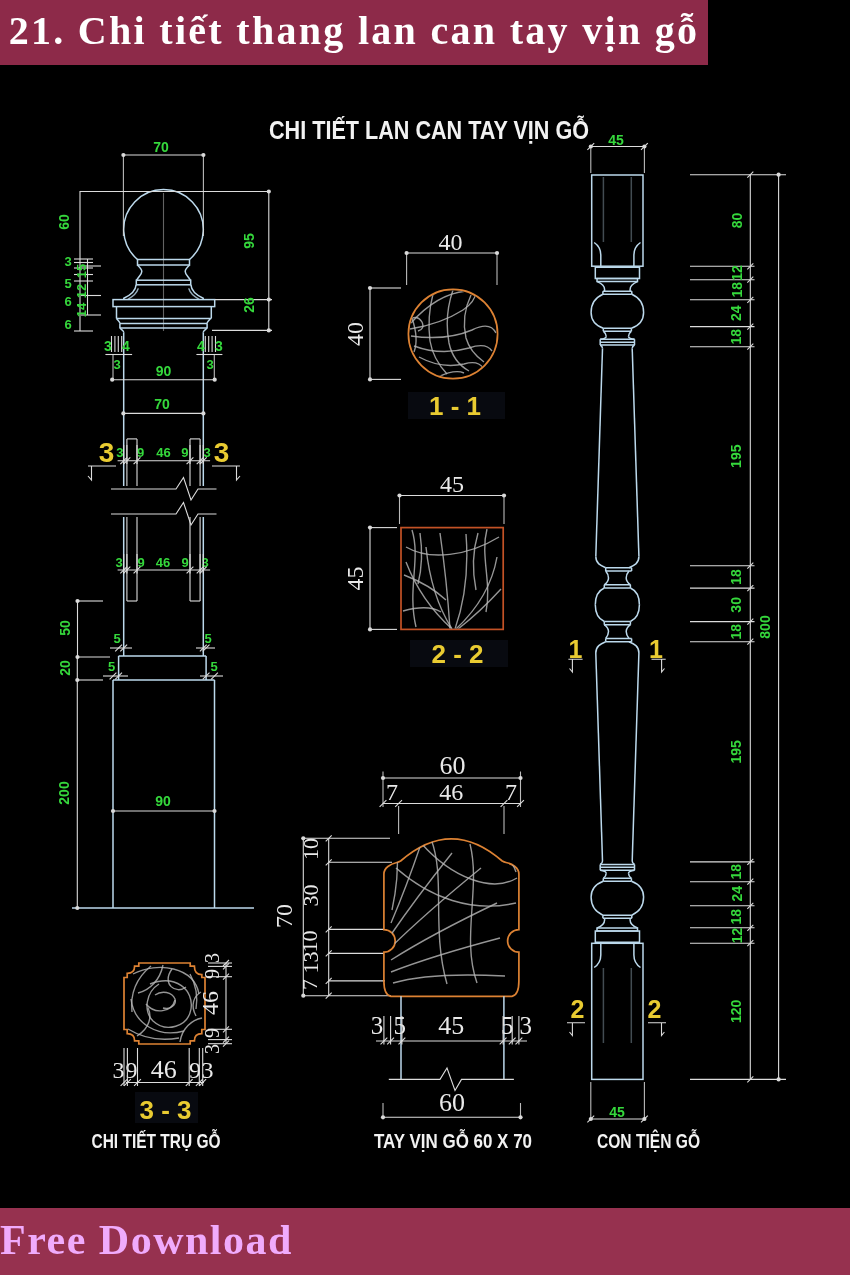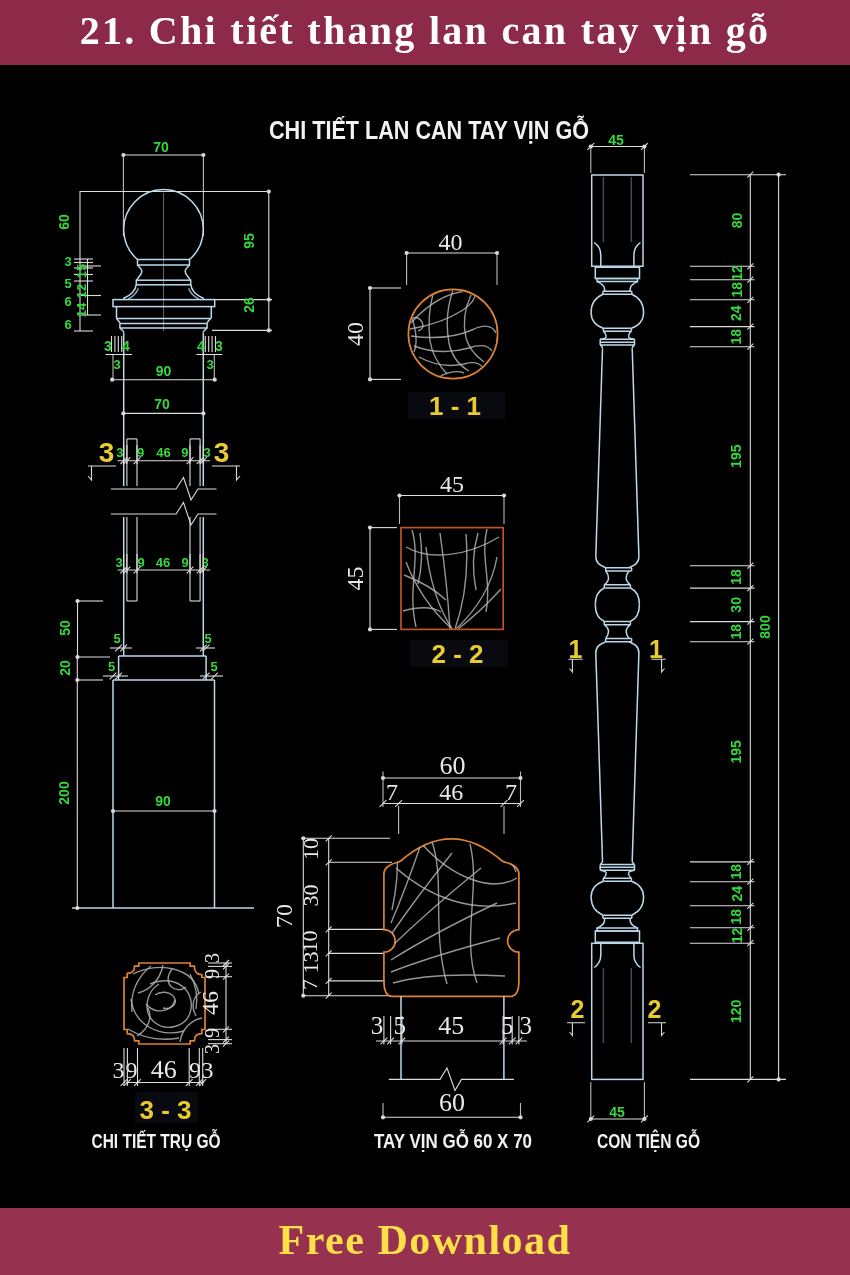--- a/index.html
+++ b/index.html
@@ -1,19 +1,19 @@
 <!DOCTYPE html>
 <html><head>
 <meta charset="utf-8">
 <style>
 html,body{margin:0;padding:0;background:#000;width:850px;height:1275px;overflow:hidden}
-.hdr{position:absolute;left:0;top:0;width:850px;height:65px;background:#8d2a49;color:#fff;
+.hdr{position:absolute;left:0;top:0;width:708px;height:65px;background:#8d2a49;color:#fff;
  font:bold 40px "Liberation Serif",serif;text-align:center;line-height:62px;letter-spacing:2.3px}
-.ftr{position:absolute;left:0;top:1208px;width:850px;height:67px;background:#96314f;color:#fde047;
- font:bold 42px "Liberation Serif",serif;text-align:center;line-height:64px;letter-spacing:1.5px}
+.ftr{position:absolute;left:0;top:1208px;width:850px;height:67px;background:#96314f;color:#f0abfc;
+ font:bold 42px "Liberation Serif",serif;text-align:left;line-height:64px;letter-spacing:1.5px}
 svg{position:absolute;left:0;top:0}
 .b{stroke:#bcd9ec;fill:none;stroke-width:1.5}
 .w{stroke:#dcdcdc;fill:none;stroke-width:1.1}
 .o{stroke:#dd8233;fill:none;stroke-width:1.7}
 .o2{stroke:#c35226;fill:none;stroke-width:1.7}
 .gr{stroke:#b6b6b6;fill:none;stroke-width:1.4;opacity:.82}
 .g{fill:#35d83c;font-family:"Liberation Sans",sans-serif;font-weight:bold}
 .y{fill:#e9cb31;font-family:"Liberation Sans",sans-serif;font-weight:bold}
 .s{fill:#e9e9e9;font-family:"Liberation Serif",serif}
 .t{fill:#f2f2f2;font-family:"Liberation Sans",sans-serif;font-weight:bold}

